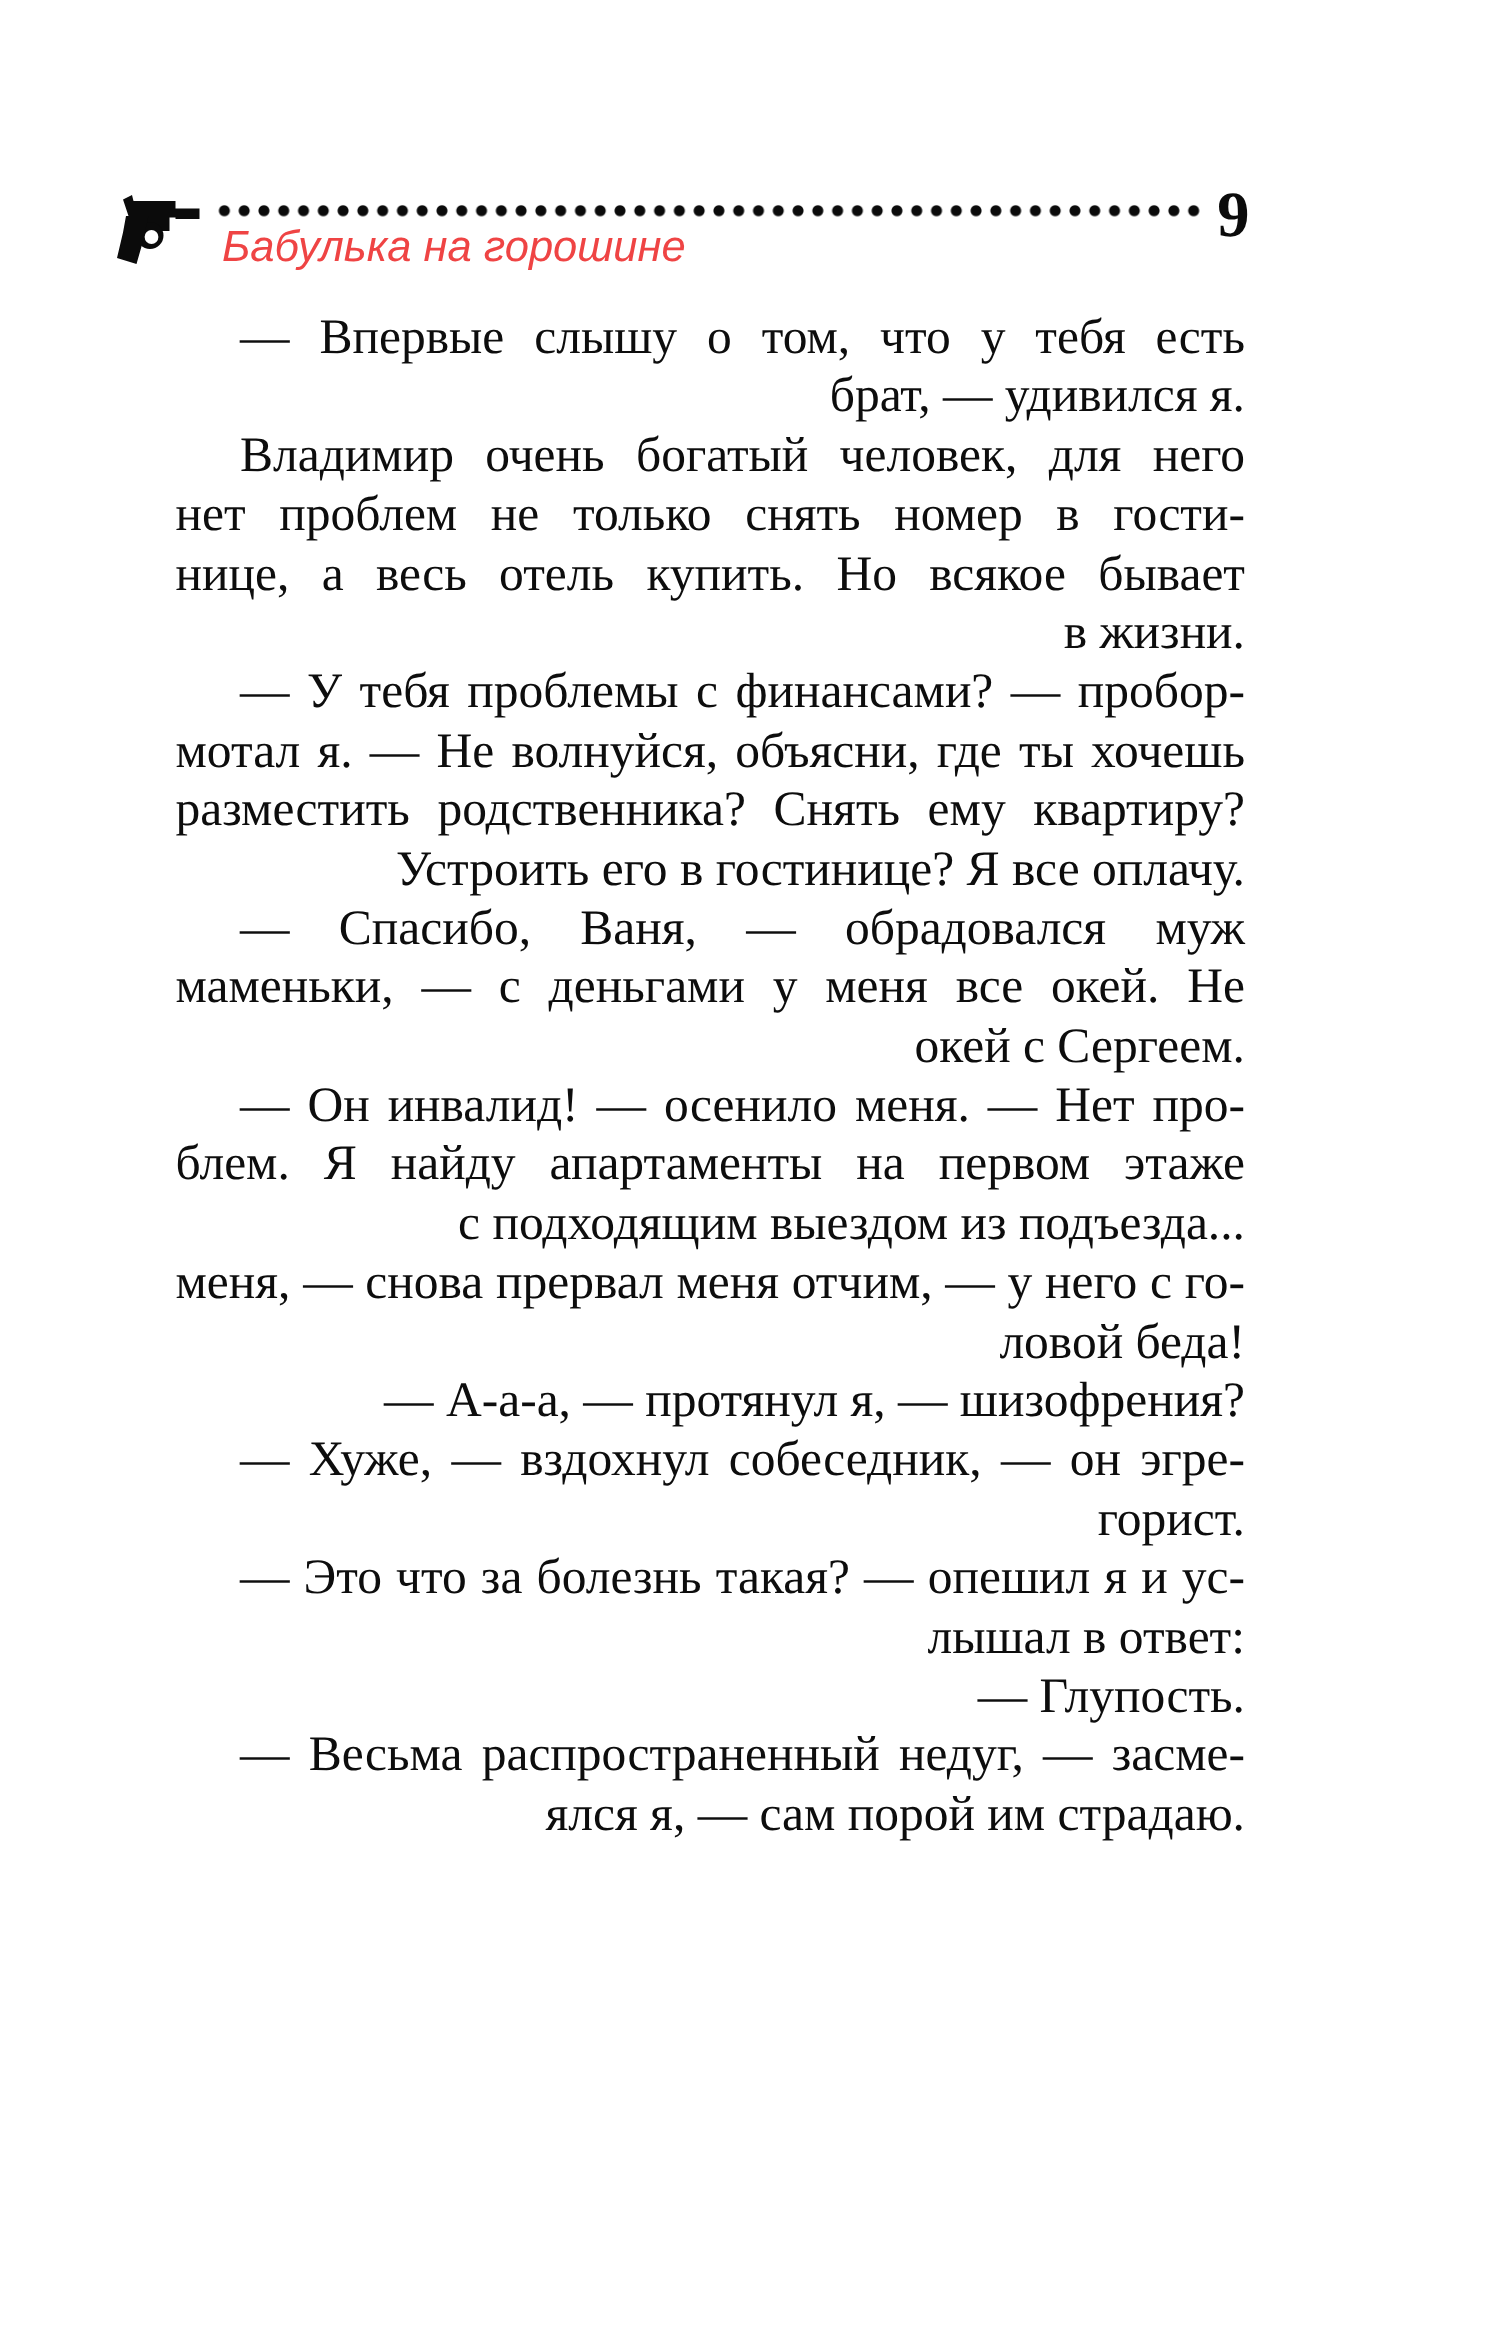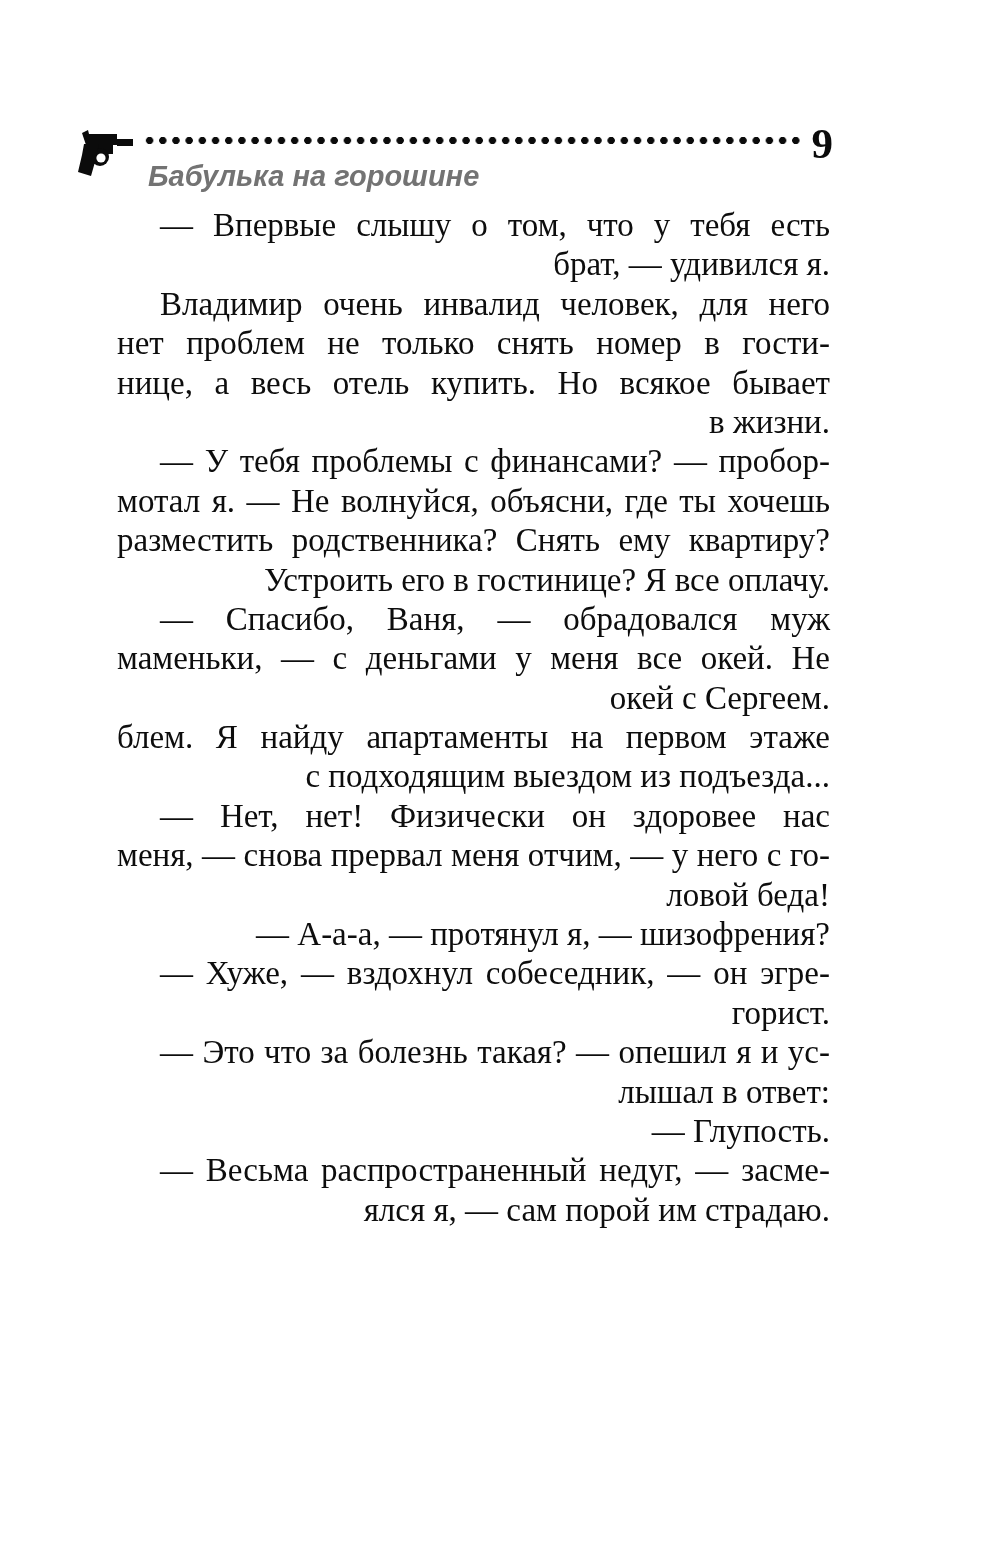--- a/index.html
+++ b/index.html
@@ -44,28 +44,27 @@
     text-align: right;
     font-family: "Liberation Serif", "DejaVu Serif", serif;
     font-weight: bold;
     font-size: 43px;
     line-height: 46px;
     color: #0b0b0b;
   }
   .running-title {
     position: absolute;
     left: 148px;
-    top: 160px;
+    top: 149px;
     font-family: "Liberation Sans", "DejaVu Sans", sans-serif;
     font-style: italic;
     font-size: 29px;
     line-height: 33px;
-    color: #737373;
+    color: #ef4444;
     white-space: nowrap;
-    font-weight: bold;
   }
   
   .page-text {
     position: absolute;
     left: 117px;
     top: 206px;
     width: 713px;
   }
   .para { margin: 0; padding: 0; }
   .ln {
@@ -109,42 +108,42 @@
 
     <div class="running-title">Бабулька на горошине</div>
   </div>
 
   <div class="page-text">
       <div class="para">
         <div class="ln first just">— Впервые слышу о том, что у тебя есть</div>
         <div class="ln last">брат, — удивился я.</div>
       </div>
       <div class="para">
-        <div class="ln first just">Владимир очень инвалид человек, для него</div>
+        <div class="ln first just">Владимир очень богатый человек, для него</div>
         <div class="ln just">нет проблем не только снять номер в гости-</div>
         <div class="ln just">нице, а весь отель купить. Но всякое бывает</div>
         <div class="ln last">в жизни.</div>
       </div>
       <div class="para">
         <div class="ln first just">— У тебя проблемы с финансами? — пробор-</div>
         <div class="ln just">мотал я. — Не волнуйся, объясни, где ты хочешь</div>
         <div class="ln just">разместить родственника? Снять ему квартиру?</div>
         <div class="ln last">Устроить его в гостинице? Я все оплачу.</div>
       </div>
       <div class="para">
         <div class="ln first just">— Спасибо, Ваня, — обрадовался муж</div>
         <div class="ln just">маменьки, — с деньгами у меня все окей. Не</div>
         <div class="ln last">окей с Сергеем.</div>
       </div>
       <div class="para">
+        <div class="ln first just">— Он инвалид! — осенило меня. — Нет про-</div>
         <div class="ln just">блем. Я найду апартаменты на первом этаже</div>
         <div class="ln last">с подходящим выездом из подъезда...</div>
       </div>
       <div class="para">
-        <div class="ln first just">— Нет, нет! Физически он здоровее нас</div>
         <div class="ln just">меня, — снова прервал меня отчим, — у него с го-</div>
         <div class="ln last">ловой беда!</div>
       </div>
       <div class="para">
         <div class="ln first last">— А-а-а, — протянул я, — шизофрения?</div>
       </div>
       <div class="para">
         <div class="ln first just">— Хуже, — вздохнул собеседник, — он эгре-</div>
         <div class="ln last">горист.</div>
       </div>

